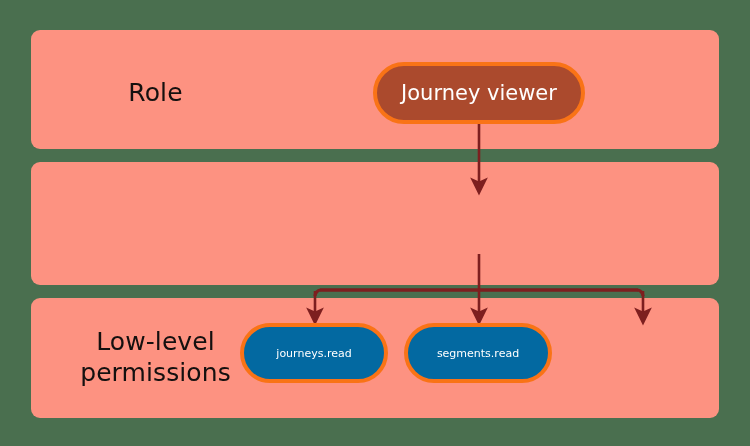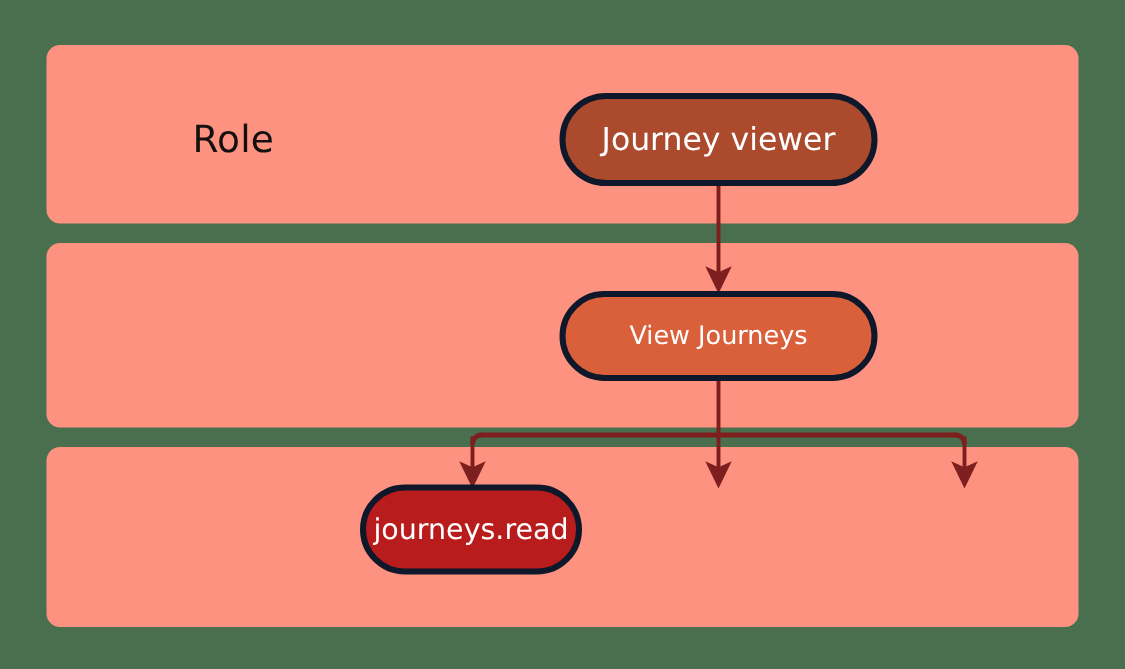--- a/index.html
+++ b/index.html
@@ -46,21 +46,21 @@
     margin-left: 25px;
   }
   #label-role  { top: 78px;  }
   #label-high  { top: 192px; }
   #label-low   { top: 327px; }
 
   
   .node {
     position: absolute;
     box-sizing: border-box;
-    border: 4px solid #0f172a;
+    border: 4px solid #f97316;
     border-radius: 999px;
     display: flex;
     align-items: center;
     justify-content: center;
     color: #ffffff;
     text-align: center;
     z-index: 3;
   }
   #node-role {
     left: 373px; top: 62px;
@@ -70,22 +70,22 @@
   }
   #node-perm {
     left: 373px; top: 194px;
     width: 212px; height: 60px;
     background: #d9603a;
     font-size: 17px;
   }
   .leaf {
     top: 323px;
     width: 148px; height: 60px;
-    background: #b91c1c;
-    font-size: 19px;
+    background: #0369a1;
+    font-size: 11px;
   }
   #node-leaf-0 { left: 240px; }
   #node-leaf-1 { left: 404px; }
   #node-leaf-2 { left: 568px; }
 
   
   #connectors {
     position: absolute;
     left: 0; top: 0;
     width: 750px; height: 446px;
@@ -117,22 +117,24 @@
 
     <path d="M315,291 L315,316" stroke="#7d1f1f" stroke-width="2.6" fill="none" marker-end="url(#arrowhead)"></path>
     <path d="M479,291 L479,316" stroke="#7d1f1f" stroke-width="2.6" fill="none" marker-end="url(#arrowhead)"></path>
     <path d="M643,291 L643,316" stroke="#7d1f1f" stroke-width="2.6" fill="none" marker-end="url(#arrowhead)"></path>
 
     <path d="M321,290 A6,6 0 0 0 315,296" stroke="#7d1f1f" stroke-width="3.2" fill="none"></path>
     <path d="M637,290 A6,6 0 0 1 643,296" stroke="#7d1f1f" stroke-width="3.2" fill="none"></path>
   </svg>
 
   <div class="row-label" id="label-role">Role</div>
+  <div class="row-label" id="label-low">Low-level
+permissions</div>
 
   <div class="node" id="node-role">Journey viewer</div>
 
-  <div class="node" id="node-perm">View Journeys</div>
 
   <div class="node leaf" id="node-leaf-0">journeys.read</div>
 
+  <div class="node leaf" id="node-leaf-1">segments.read</div>
 
 
 </div>
 
 </body></html>

